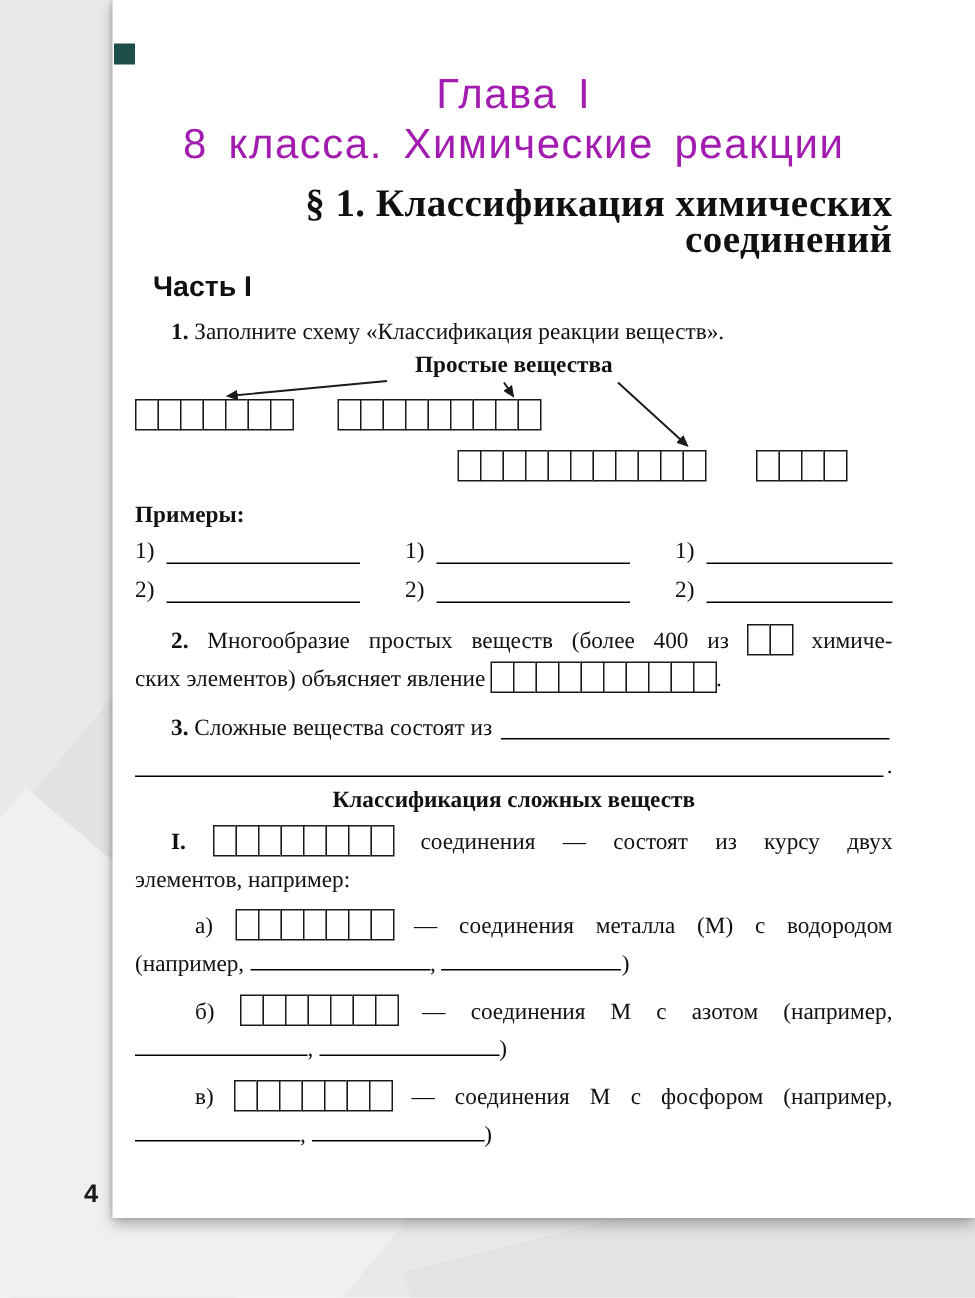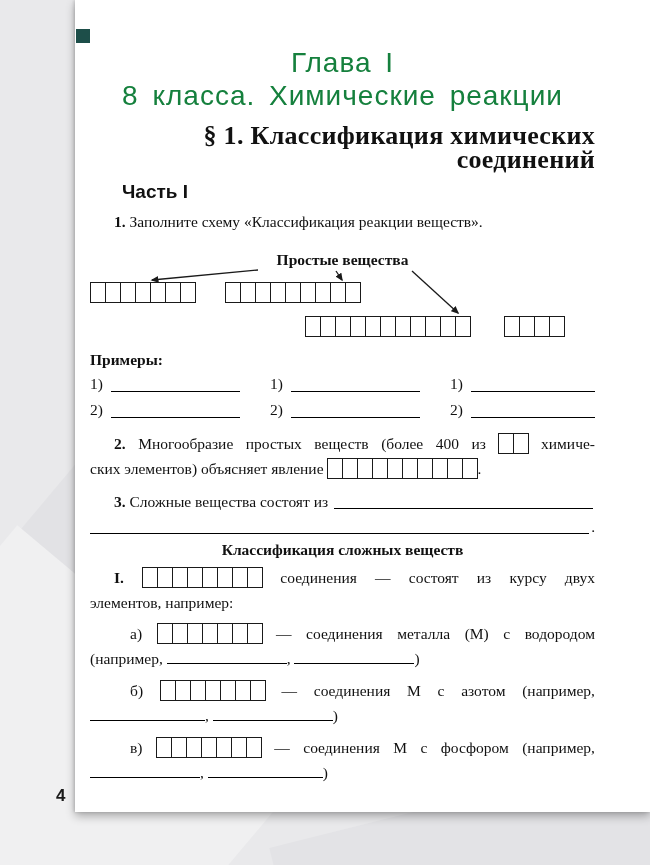--- a/index.html
+++ b/index.html
@@ -20,38 +20,38 @@
     position:absolute; left:75px; top:0; width:575px; height:812px;
     background:#ffffff; z-index:1; overflow:hidden;
     box-shadow:-1px 0 3px rgba(0,0,0,.15), 0 4px 9px rgba(0,0,0,.30);
   }
   .corner-mark { position:absolute; left:1px; top:29px; width:14px; height:14px; background:#1d4e49; }
 
   .content { padding:46px 55px 0 15px; font-size:15.5px; line-height:25px; }
   .chapter-line {
     font-family:"Liberation Sans", sans-serif;
     font-size:28px; line-height:33px; text-align:center;
-    letter-spacing:1px; word-spacing:5px; color:#15803d;
+    letter-spacing:1px; word-spacing:5px; color:#a21caf;
   }
   .section-heading { margin-top:12px; font-weight:bold; font-size:26px; line-height:24px; text-align:right; letter-spacing:.3px; }
-  .part-label { margin-top:8px; margin-left:32px; font-family:"Liberation Sans", sans-serif; font-weight:bold; font-size:19px; line-height:23px; }
+  .part-label { margin-top:8px; margin-left:12px; font-family:"Liberation Sans", sans-serif; font-weight:bold; font-size:19px; line-height:23px; }
 
   .line { line-height:25px; }
   .indent { padding-left:24px; }
   .indent2 { padding-left:40px; }
   .jlast { text-align:justify; text-align-last:justify; }
   .flexline { display:flex; align-items:flex-end; }
   b { font-weight:bold; }
 
   
   .boxes { display:inline-flex; vertical-align:-5px; }
   .cell { width:16px; height:21px; border:1px solid #1a1a1a; background:#fff; margin-right:-1px; flex:none; }
 
   
-  .schema { position:relative; margin-top:16px; height:92px; width:505px; }
+  .schema { position:relative; margin-top:0; height:92px; width:505px; }
   .schema-title { font-weight:bold; text-align:center; line-height:20px; }
   .arrows { position:absolute; left:0; top:0; width:505px; height:92px; }
   .schema-row { display:flex; position:relative; z-index:1; }
   .r1 { margin-top:12px; gap:30px; }
   .r2 { margin-top:13px; margin-left:215px; gap:34px; }
 
   .examples-label { margin-top:6px; font-weight:bold; line-height:23px; }
   .examples { display:flex; justify-content:space-between; margin-top:0; }
   .ex-col { width:150px; }
   .ex-col.last { width:145px; }

